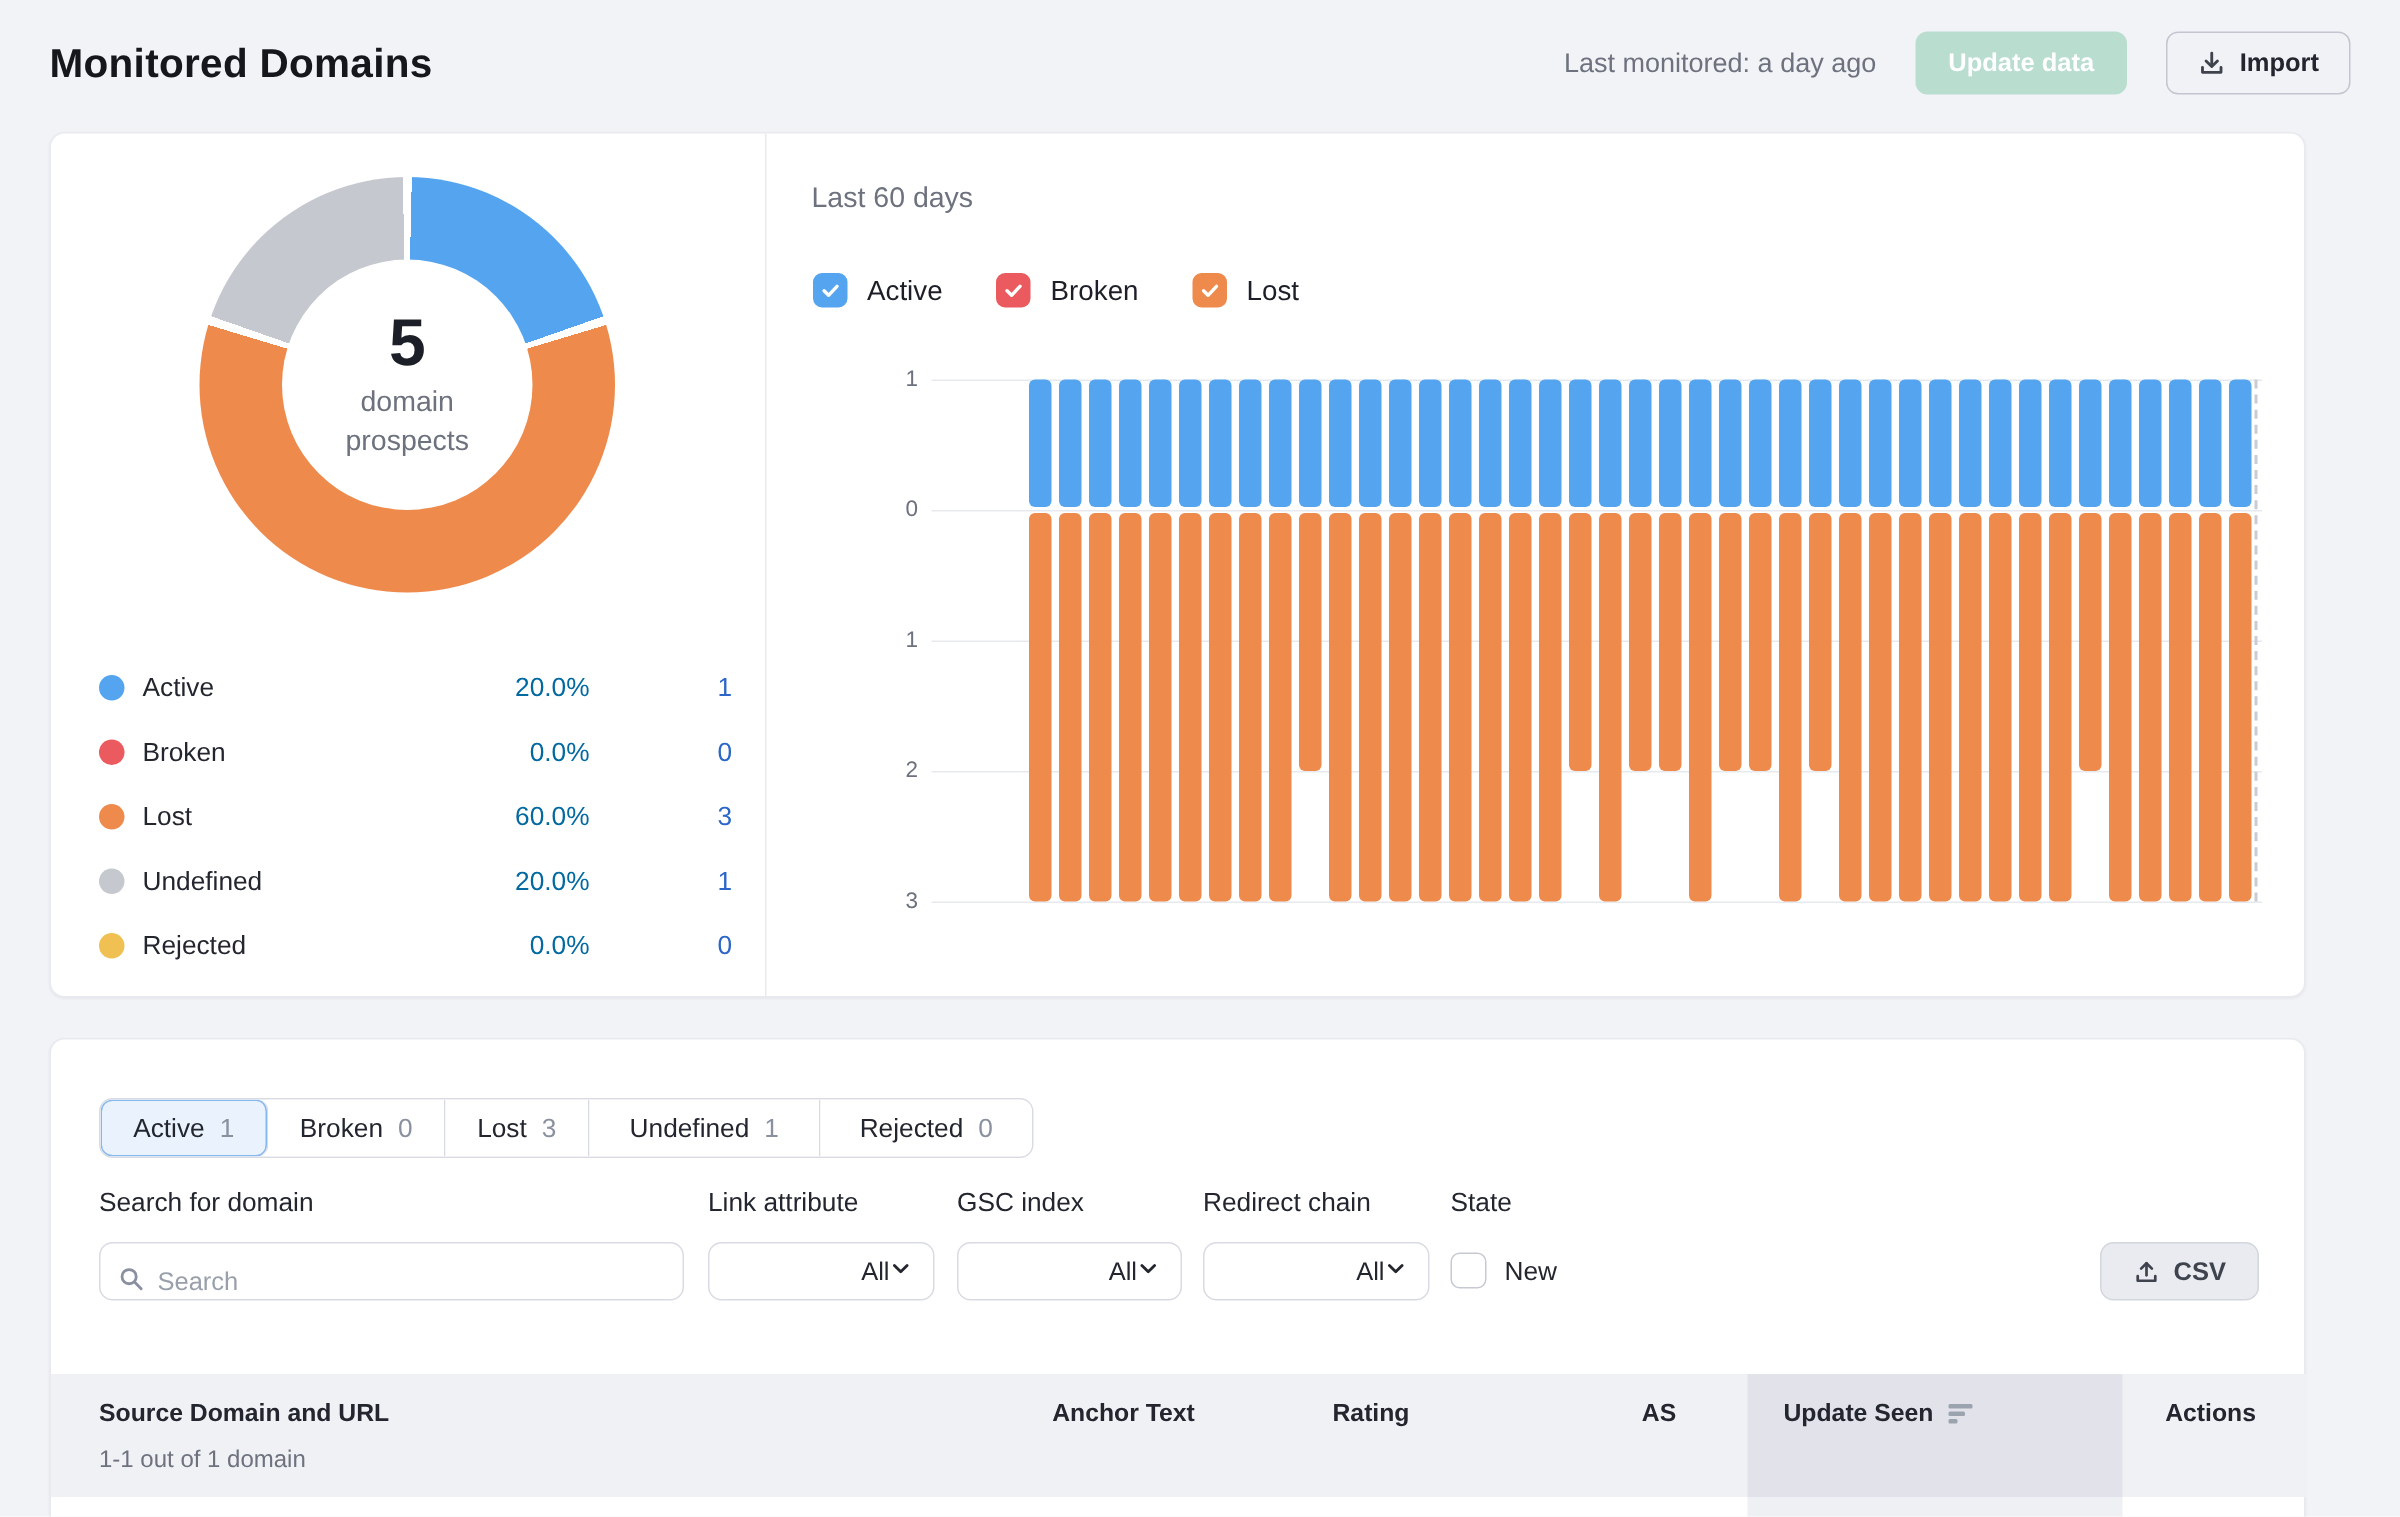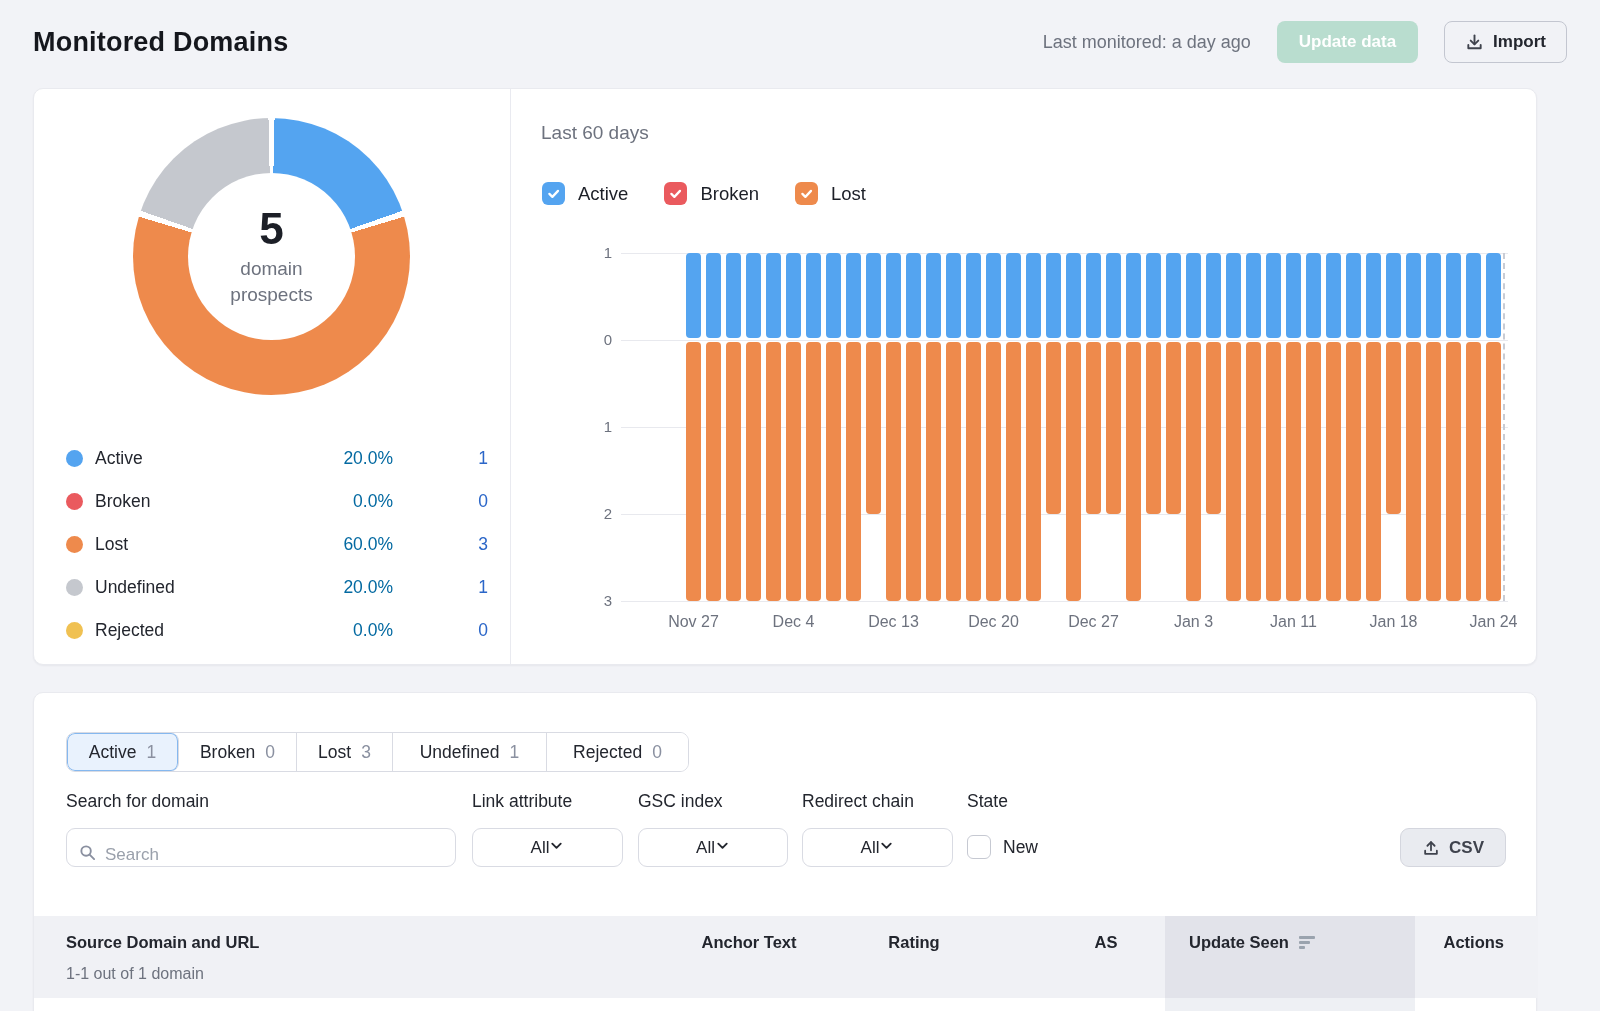--- a/index.html
+++ b/index.html
@@ -59,21 +59,21 @@
   .tab .cnt { color:#8a90a0; }
   .tab.active { background:#e9f2fd; box-shadow:inset 0 0 0 1px #85b8ef; border-radius:8px; }
   
   .filter-label { position:absolute; top:98px; font-size:17.5px; color:#23262e; }
   .control { position:absolute; top:135px; height:39px; border:1px solid #d9dbe3; border-radius:9px; background:#fff; display:flex; align-items:center; font-size:17px; color:#23262e; }
   .combo { left:32px; width:390px; padding:0; }
   .combo-left { display:flex; align-items:center; gap:10px; padding:0 14px; width:175px; height:100%; border-right:1px solid #d9dbe3; cursor:pointer; }
   .combo-input { display:flex; align-items:center; gap:9px; padding:0 12px; flex:1;margin-top:14px; }
   .combo-input input { border:none; outline:none; font-size:17px; width:150px; font-family:"Liberation Sans",sans-serif; color:#23262e; }
   .combo-input input::placeholder { color:#9aa0ab; }
-  .select { justify-content:center; padding:0 14px; cursor:pointer; }
+  .select { justify-content:flex-end; padding:0 14px; cursor:pointer; }
   .state-check { position:absolute; top:142px; left:933px; display:flex; align-items:center; gap:12px; cursor:pointer; }
   .state-box { width:24px; height:24px; border:1px solid #c6c9d2; border-radius:6px; background:#fff; }
   .state-label { font-size:17.5px; color:#23262e; }
   .btn-csv { position:absolute; top:135px; left:1366px; width:106px; height:39px; background:#e9ebf0; border:1px solid #d4d6de; border-radius:9px; color:#3f434d; font-size:17px; font-weight:700; display:flex; align-items:center; justify-content:center; gap:9px; cursor:pointer; }
   
   .thead { position:absolute; left:0; top:223px; width:1504px; height:82px; background:#f0f1f5; }
   .sorted-col { position:absolute; left:1131px; top:223px; width:250px; height:82px; background:#e2e3ea; }
   .sorted-col-tail { position:absolute; left:1131px; top:305px; width:250px; height:35px; background:#eef0f4; }
   .th { position:absolute; top:240px; font-size:16.5px; font-weight:700; color:#23262e; white-space:nowrap; }
   .th-center { transform:translateX(-50%); }
@@ -352,31 +352,20 @@
       <div class="bar-group">
         <div class="bar-active" style="height: 85px;"></div>
         <div class="bar-lost" style="height: 259px;"></div>
       </div>
       <div class="bar-group">
         <div class="bar-active" style="height: 85px;"></div>
         <div class="bar-lost" style="height: 259px;"></div>
       </div>
     </div>
   <div class="today-line"></div>
-  <div class="x-axis" id="x-axis">
-      <div class="x-tick" style="left: 7.5px;">Nov 27</div>
-      <div class="x-tick" style="left: 107.5px;">Dec 4</div>
-      <div class="x-tick" style="left: 207.5px;">Dec 13</div>
-      <div class="x-tick" style="left: 307.5px;">Dec 20</div>
-      <div class="x-tick" style="left: 407.5px;">Dec 27</div>
-      <div class="x-tick" style="left: 507.5px;">Jan 3</div>
-      <div class="x-tick" style="left: 607.5px;">Jan 11</div>
-      <div class="x-tick" style="left: 707.5px;">Jan 18</div>
-      <div class="x-tick" style="left: 807.5px;">Jan 24</div>
-    </div>
 </div>
 
 <div class="card" id="bottom-card">
 
   <div class="tabs">
     <div class="tab active" style="width:112px">
       <span>Active</span>
         <span class="cnt">1</span>
     </div>
     <div class="tab" style="width:118px">

